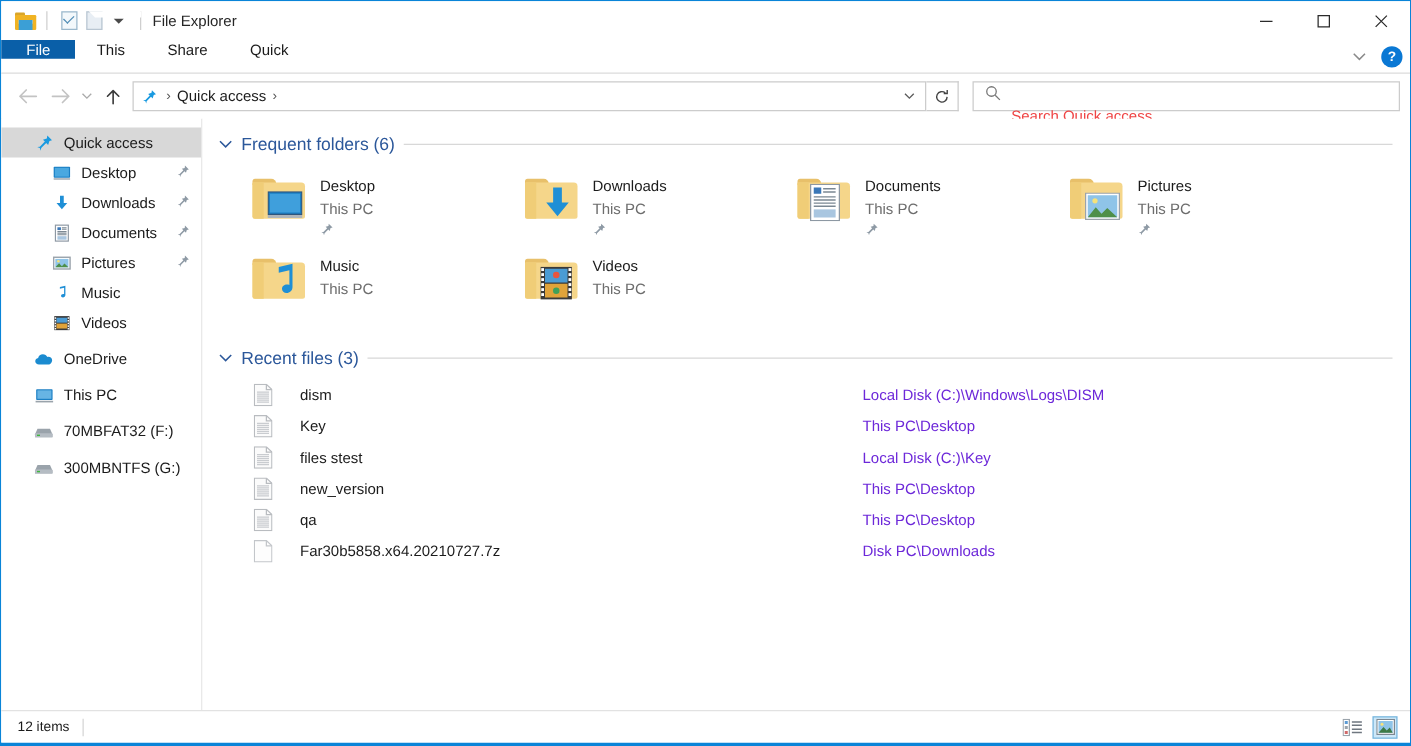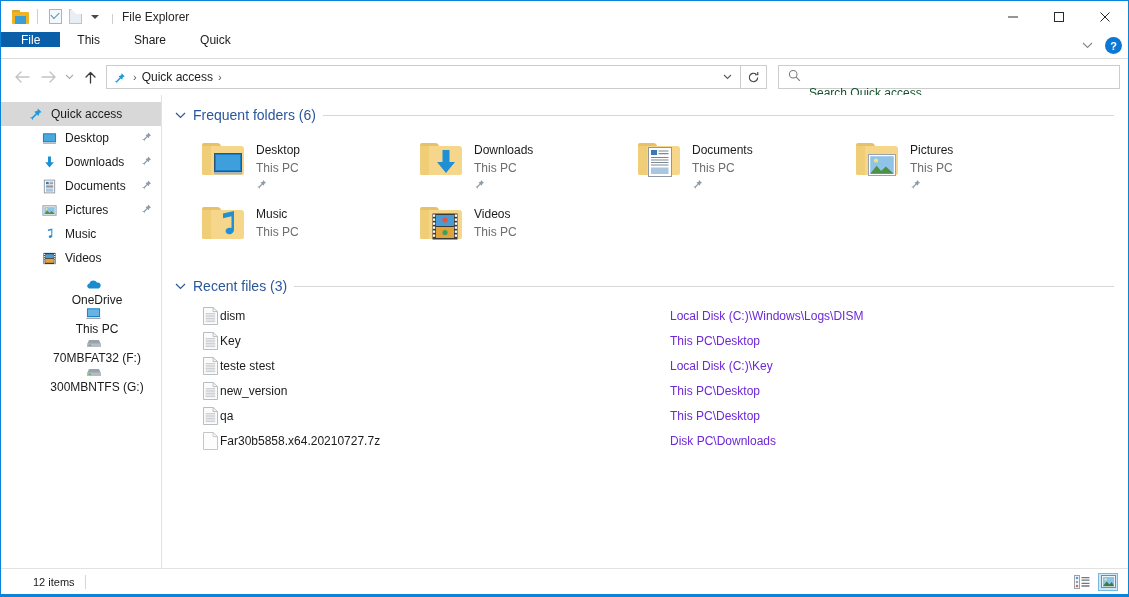--- a/index.html
+++ b/index.html
@@ -133,42 +133,42 @@
     align-items: center; justify-content: center;
   }
   .refresh-btn {
     width: 26px; height: 24px; border: 1px solid #ccc; border-left: none;
     display: flex; align-items: center; justify-content: center; background: #fff;
   }
   .searchbox {
     width: 342px; height: 24px; border: 1px solid #ccc; background: #fff;
     display: flex; align-items: center; gap: 8px; padding: 0 9px; margin-left: 11px;
   }
-  .search-ph { font-size: 12px; color: #14532d; margin-top: 32px; }
+  .search-ph { font-size: 12px; color: #ef4444; margin-top: 32px; }
 
   
   .body-area { flex: 1 1 auto; display: flex; min-height: 0; position: relative; }
   .sidebar {
     width: 161px; flex: 0 0 161px; border-right: 1px solid #e2e2e2;
     background: #fff; padding-top: 7px; overflow: hidden;
   }
   .nav-item {
     height: 24px; display: flex; align-items: center; position: relative;
     font-size: 12px; color: #1b1b1b; white-space: nowrap;
   }
   .nav-item.selected { background: #d8d8d8; }
   .nav-icon {
     width: 18px; height: 18px; display: flex;
     align-items: center; justify-content: center; flex: 0 0 18px;
   }
   .nav-label { margin-left: 7px; }
   .nav-pin { position: absolute; right: 9px; top: 5px; }
   .lvl0 { padding-left: 25px; }
   .lvl1 { padding-left: 39px; }
-  .grp-gap { margin-top: 5px; flex-direction: column; }
+  .grp-gap { margin-top: 5px; }
 
   
   .content {
     flex: 1 1 auto; background: #fff; padding: 9px 0 0 12px;
     overflow: hidden; position: relative;
   }
   .sec-head {
     display: flex; align-items: center; gap: 7px;
     height: 22px; padding-right: 14px;
   }
@@ -212,30 +212,30 @@
   }
   .ovl { position: absolute; z-index: 3; }
 
   .rf-list { padding-left: 26px; margin-top: 6px; }
   .rf-row {
     height: 25px; display: flex; align-items: center; font-size: 12px;
   }
   .rf-ico { width: 20px; flex: 0 0 20px; display: flex; justify-content: center; }
   .rf-name {
     width: 450px; flex: 0 0 450px; color: #1b1b1b;
-    margin-left: 0; white-space: nowrap; overflow: hidden;
+    margin-left: 20px; white-space: nowrap; overflow: hidden;
   }
   .rf-path { color: #6d28d9; white-space: nowrap; }
 
   
   .statusbar {
     height: 26px; flex: 0 0 26px; border-top: 1px solid #e2e2e2;
     display: flex; align-items: center; background: #fff; position: relative;
   }
-  .st-count { font-size: 11px; color: #1b1b1b; padding-left: 32px; }
+  .st-count { font-size: 11px; color: #1b1b1b; padding-left: 13px; }
   .st-sep {
     width: 1px; height: 14px; background: #d5d5d5; margin-left: 10px;
   }
   .view-btns {
     position: absolute; right: 10px; display: flex; align-items: center; gap: 6px;
   }
   .vbtn {
     width: 20px; height: 18px; display: flex;
     align-items: center; justify-content: center;
   }
@@ -719,21 +719,21 @@
         </div>
 
         <div class="rf-row">
           <span class="rf-ico">
             <svg width="15" height="18" viewBox="0 0 15 18">
               <path d="M0.5 0.5h9.6L14.5 4.6v12.9H0.5z" fill="#fbfbfb" stroke="#b9bcc0"></path>
               <path d="M10.1 0.5v4.1h4.4" fill="none" stroke="#b9bcc0"></path>
               <path d="M2.6 6.6h9.6M2.6 8.2h9.6M2.6 9.8h9.6M2.6 11.4h9.6M2.6 13h9.6M2.6 14.6h9.6" stroke="#c9ccd0" stroke-width="1"></path>
             </svg>
           </span>
-          <span class="rf-name">teste stest</span>
+          <span class="rf-name">files stest</span>
           <span class="rf-path">Local Disk (C:)\Key</span>
         </div>
 
         <div class="rf-row">
           <span class="rf-ico">
             <svg width="15" height="18" viewBox="0 0 15 18">
               <path d="M0.5 0.5h9.6L14.5 4.6v12.9H0.5z" fill="#fbfbfb" stroke="#b9bcc0"></path>
               <path d="M10.1 0.5v4.1h4.4" fill="none" stroke="#b9bcc0"></path>
               <path d="M2.6 6.6h9.6M2.6 8.2h9.6M2.6 9.8h9.6M2.6 11.4h9.6M2.6 13h9.6M2.6 14.6h9.6" stroke="#c9ccd0" stroke-width="1"></path>
             </svg>

